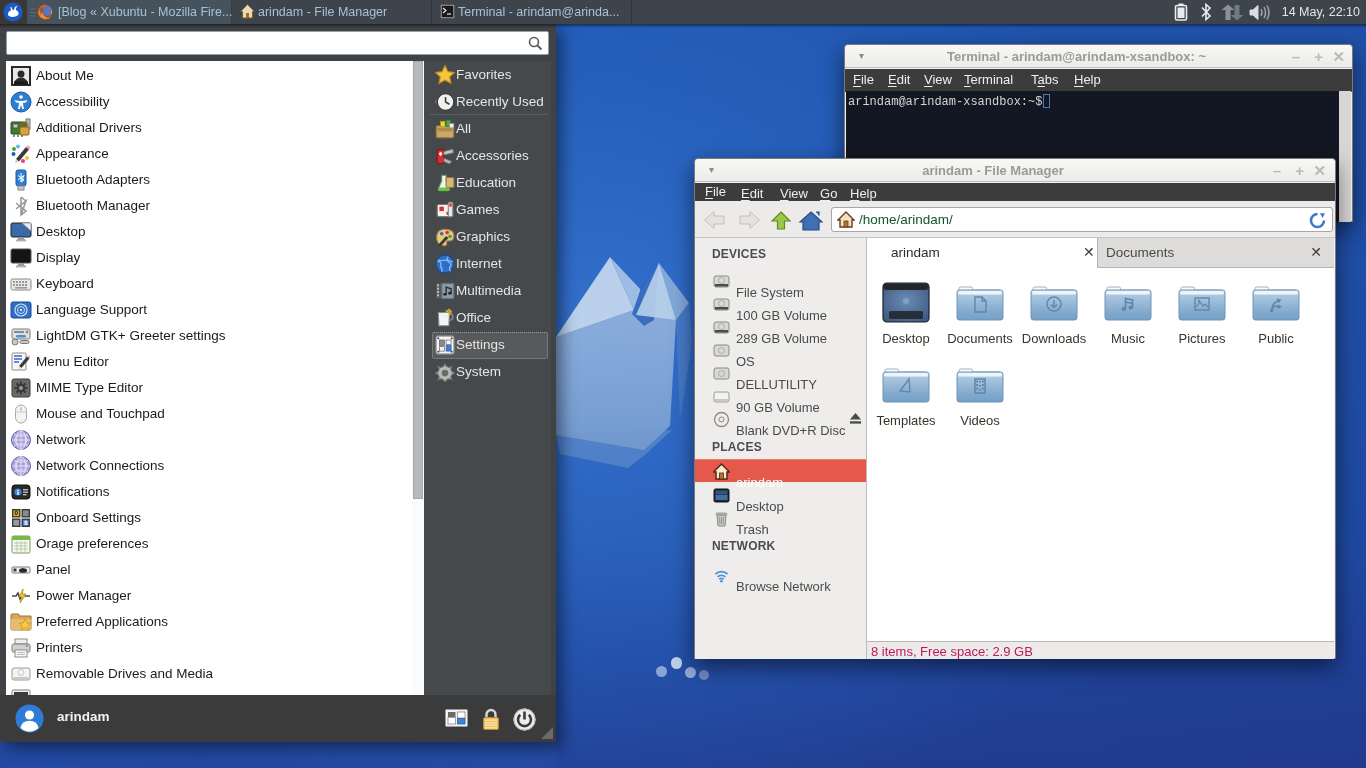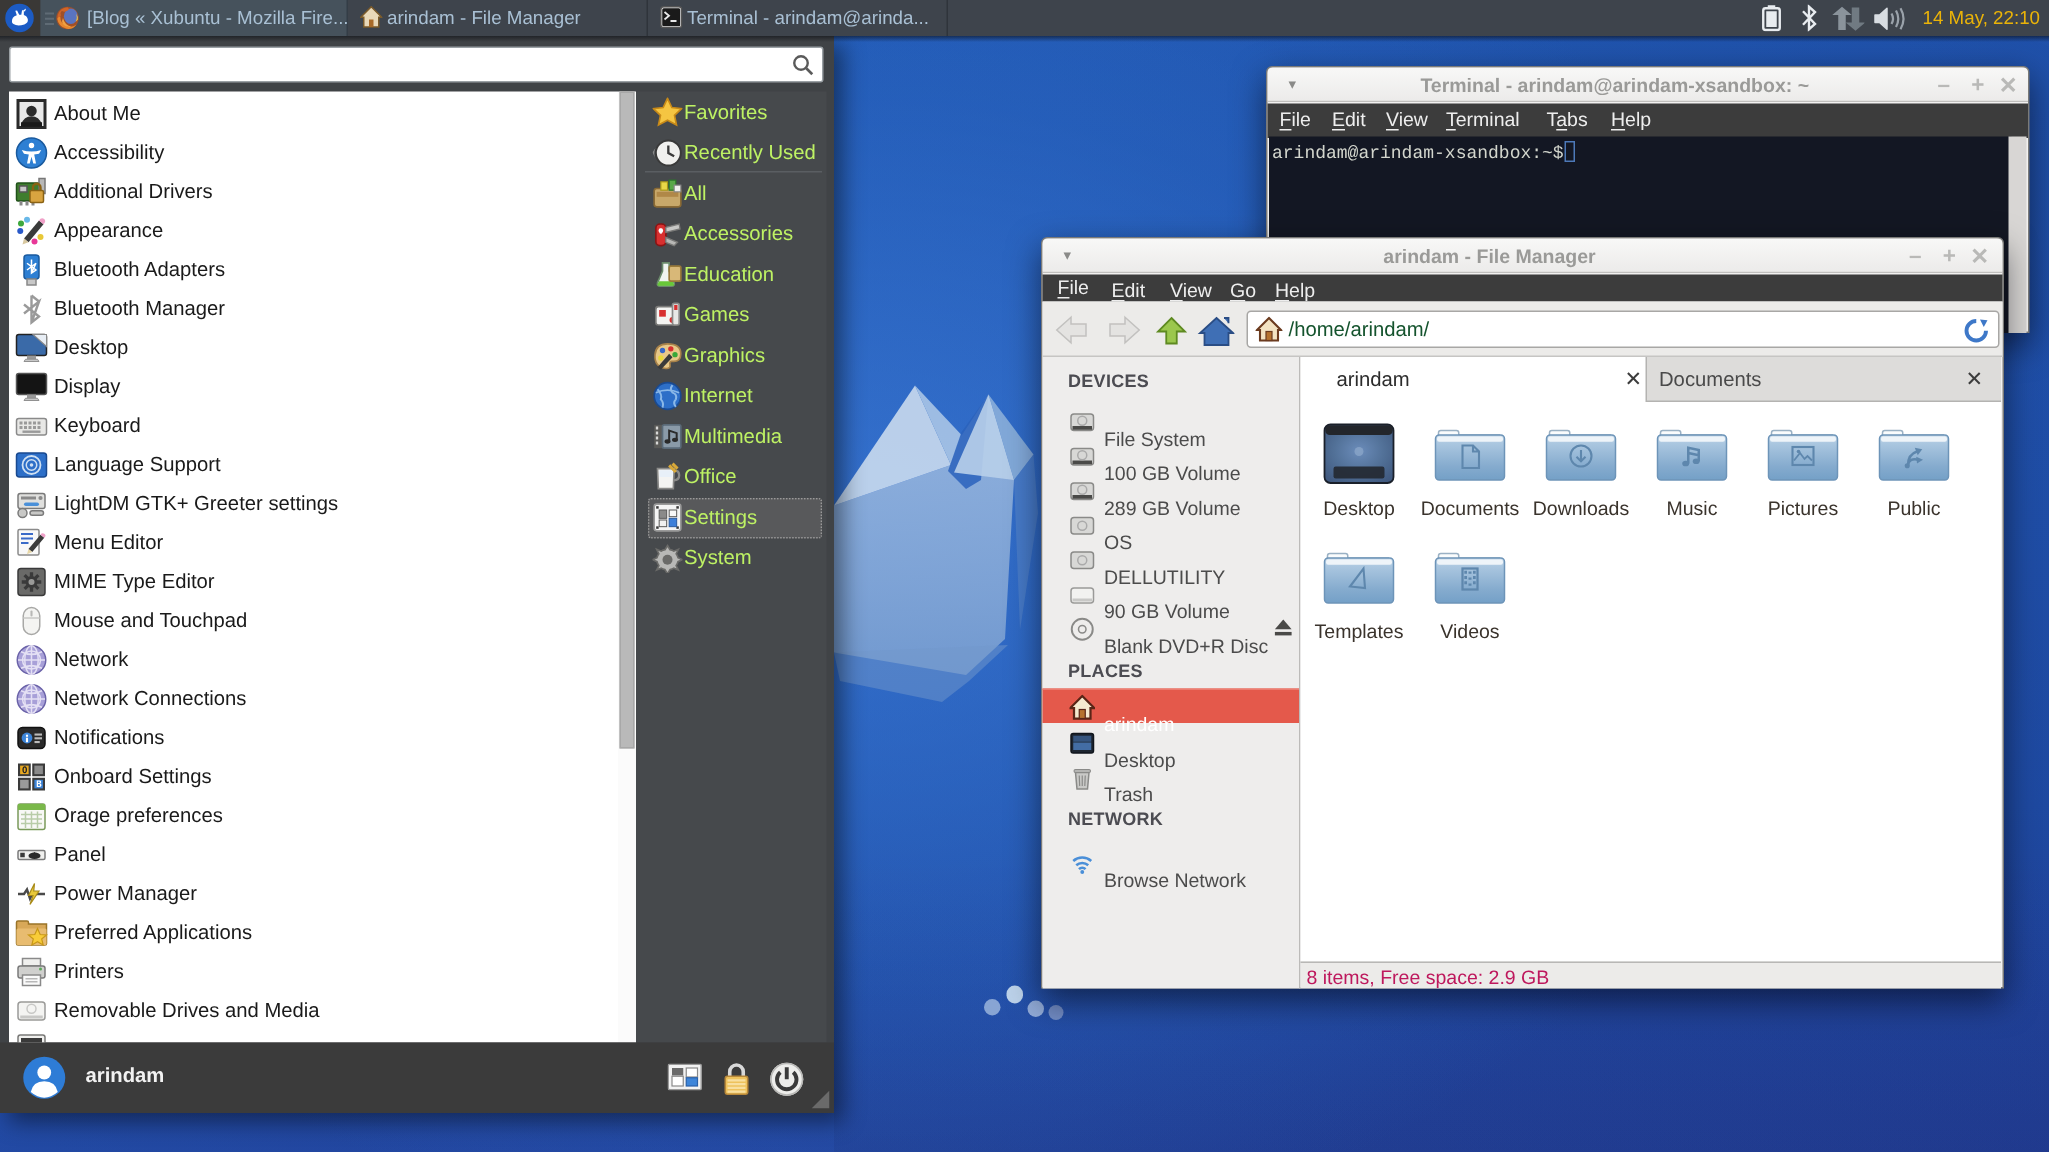--- a/index.html
+++ b/index.html
@@ -24,35 +24,35 @@
 .dot { position:absolute; border-radius:50%; }
 
 
 #panel { left:0; top:0; width:1366px; height:24px; background:#3e444c; z-index:50; }
 #panel .btn-whisker { position:absolute; left:0; top:0; width:27px; height:24px; background:#3a3836; }
 #panel .task { position:absolute; top:0; height:24px; color:#a9c0d4; font-size:12.5px; border-right:1px solid rgba(20,24,30,0.35); }
 #panel .task .ic { position:absolute; top:4px; }
 #panel .task .tx { position:absolute; top:5px; white-space:nowrap; overflow:hidden; }
 #paneledge { left:0; top:24px; width:1366px; height:4px; z-index:49;
   background:linear-gradient(to bottom, rgba(8,10,16,0.55), rgba(8,10,16,0)); }
-#clock { position:absolute; right:6px; top:5px; color:#eab308; font-size:12.5px; }
+#clock { position:absolute; right:6px; top:5px; color:#e5e5e5; font-size:12.5px; }
 
 
 #menu { left:0; top:24px; width:556px; height:718px; background:#404346; z-index:40;
   box-shadow:6px 6px 14px rgba(0,0,0,0.45); }
 #msearch { position:absolute; left:6px; top:7px; width:543px; height:24px; background:#fff;
   border:1px solid #9aa0a4; border-radius:2px; }
 #mlist { position:absolute; left:6px; top:37px; width:406px; height:634px; background:#fff; overflow:hidden; }
 .mrow { position:absolute; left:0; width:100%; height:26px; }
 .mrow .mic { position:absolute; left:4px; top:2px; width:22px; height:22px; }
 .mrow .mtx { position:absolute; left:30px; top:5px; font-size:13.5px; color:#1a1a1a; white-space:nowrap; }
 #mscroll { position:absolute; left:412px; top:37px; width:12px; height:634px; background:#fbfbfb; }
 #mthumb { position:absolute; left:1px; top:0px; width:10px; height:438px; background:#b9b9b9; border:1px solid #a8a8a8; }
 #mcats { position:absolute; left:424px; top:37px; width:127px; height:634px; background:#46494c; }
-.crow { position:absolute; left:0; width:100%; height:27px; color:#bef264; }
+.crow { position:absolute; left:0; width:100%; height:27px; color:#e5e5e5; }
 .crow .cic { position:absolute; left:8px; top:3px; width:20px; height:20px; }
 .crow .ctx { position:absolute; left:32px; top:5px; font-size:13.5px; white-space:nowrap; }
 .crow.sel::before { content:""; position:absolute; left:8px; right:3px; top:0; bottom:0;
   background:#58595b; border:1px dotted #9a9a9a; border-radius:2px; }
 .crow .cic, .crow .ctx { z-index:1; }
 .cic { left:11px !important; }
 #csep { position:absolute; left:430px; top:90px; width:118px; height:1px; background:#5a5e62; }
 #mbottom { position:absolute; left:0px; top:671px; width:556px; height:47px; background:#3b3b3b; }
 #mbottom .uname { position:absolute; left:57px; top:14px; color:#f2f2f2; font-weight:bold; font-size:13.5px; }
 

